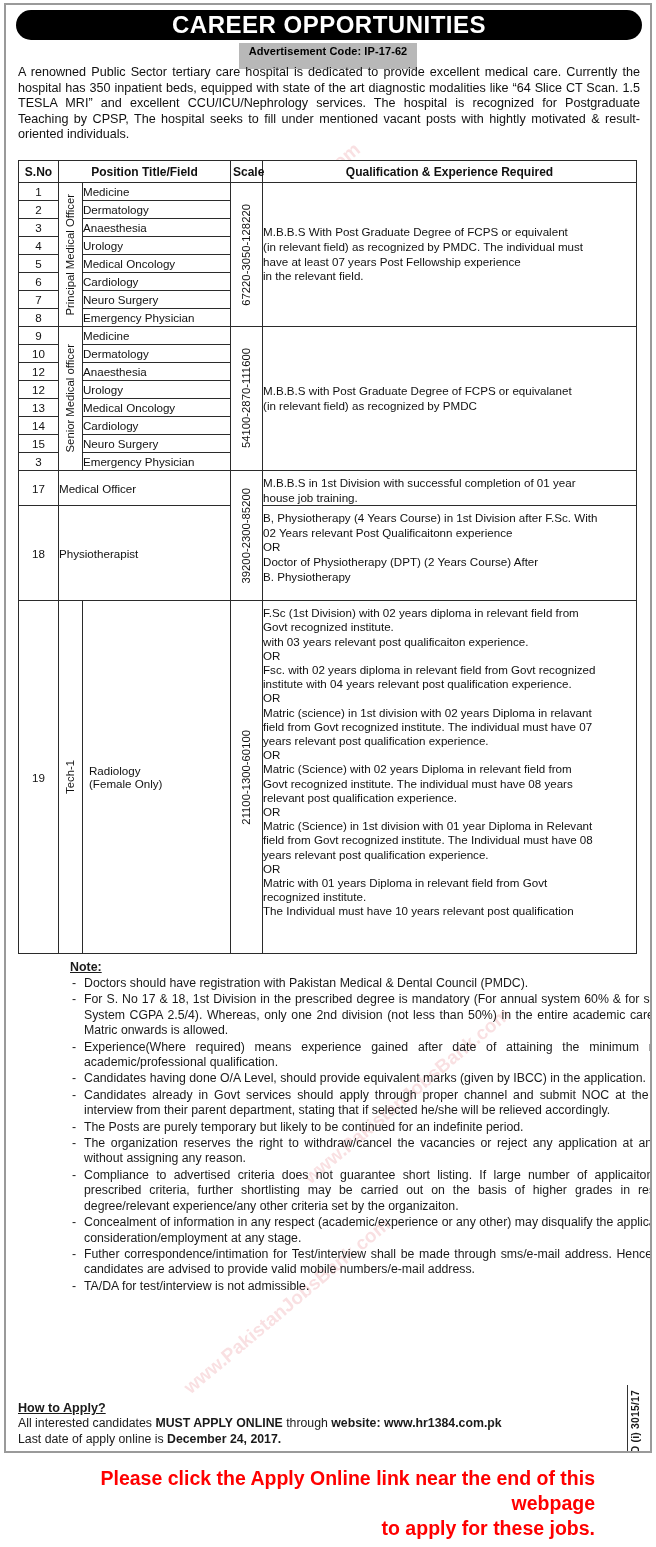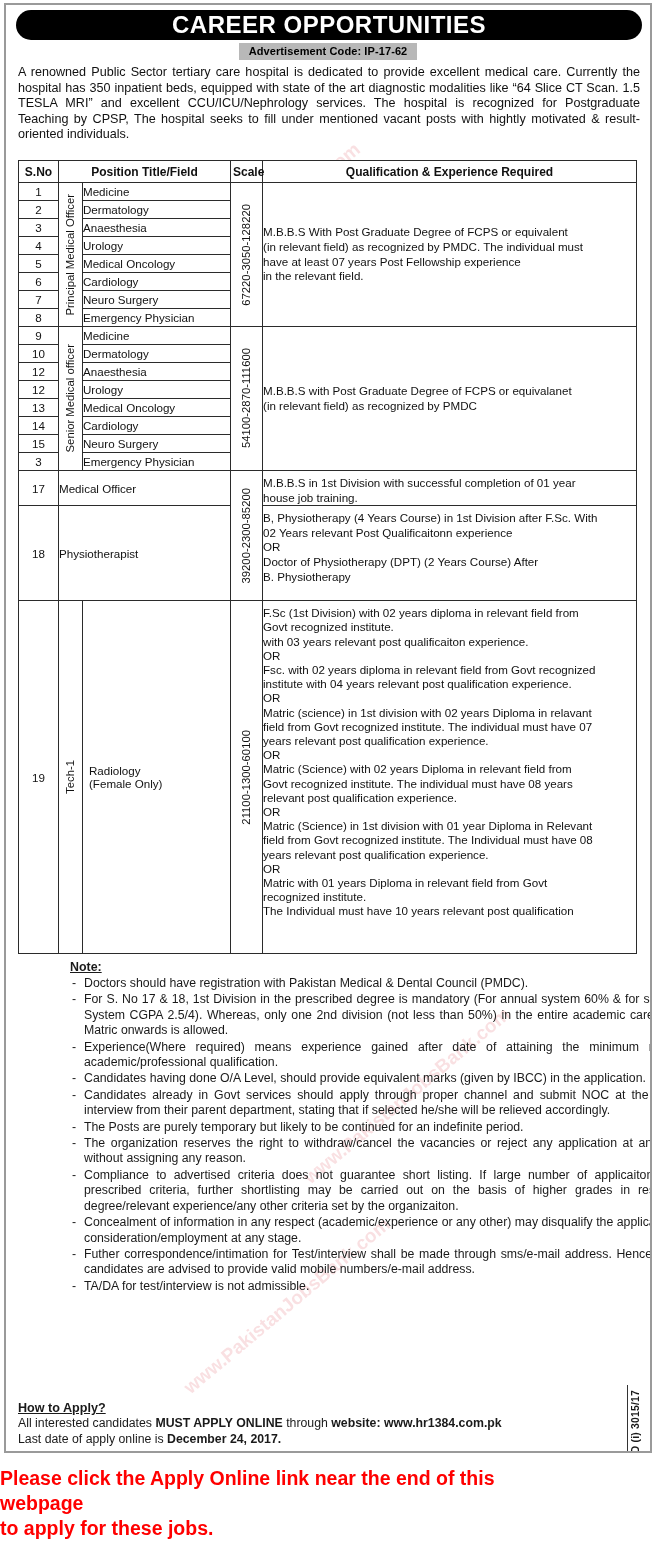--- a/index.html
+++ b/index.html
@@ -63,21 +63,21 @@
     top: 36px;
     width: 644px;
     text-align: center;
   }
   .adcode {
     display: inline-block;
     background: #b8b8b8;
     color: #000;
     font-size: 11px;
     font-weight: bold;
-    padding: 2px 10px 3px 10px;
+    padding: 2px 10px 12px 10px;
     border-radius: 0;
     letter-spacing: 0.1px;
   }
 
   
   .intro {
     position: absolute;
     left: 12px;
     top: 60px;
     width: 622px;
@@ -231,25 +231,26 @@
     height: 72px;
     background: #333;
   }
 
   
   .redmsg {
     position: absolute;
     left: 0;
     top: 1466px;
     width: 563px;
-    text-align: left;
+    text-align: right;
     color: #ff0000;
     font-size: 19.5px;
     font-weight: bold;
     line-height: 25px;
+    padding-left: 32px;
   }
 
   
   .wm {
     position: absolute;
     color: rgba(226, 100, 110, 0.20);
     font-size: 19px;
     font-weight: bold;
     white-space: nowrap;
     transform: rotate(-40deg);

